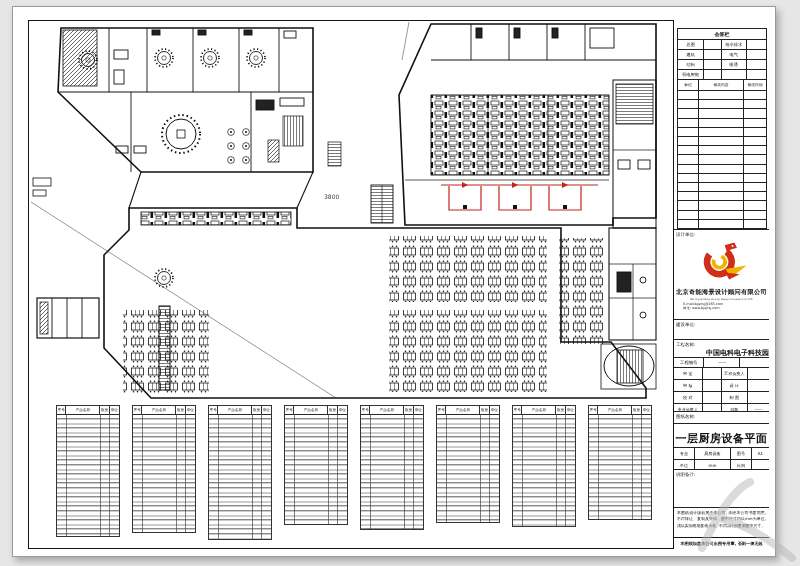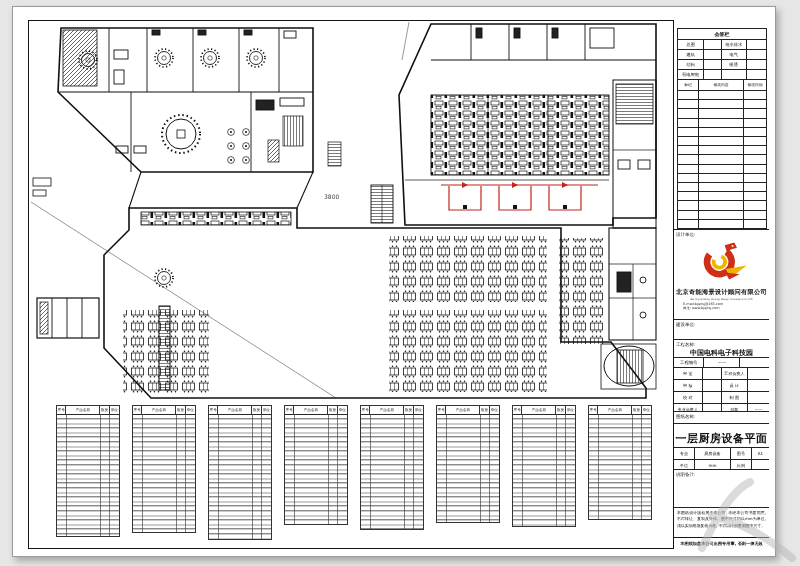--- a/index.html
+++ b/index.html
@@ -48,21 +48,21 @@
   .so-e i{border-right:0.8px solid #222;}
   .so-e i:last-child{border-right:none;}
   
   .du{height:90px;text-align:center;}
   .du-logo{margin-top:9px;}
   .du-cn{font-size:6.2px;font-weight:bold;letter-spacing:0.3px;margin-top:1px;}
   .du-en{font-size:2.7px;color:#444;transform:scale(.9);}
   .du-mail,.du-web{font-size:3.4px;text-align:left;padding-left:9px;color:#222;margin-top:0.5px;}
   .owner{height:20px;}
   .pname{height:18px;}
-  .pname .val{position:absolute;left:0;right:0;top:8px;text-align:center;font-size:7px;font-weight:bold;}
+  .pname .val{position:absolute;left:0;right:0;top:8px;text-align:right;font-size:7px;font-weight:bold;}
   .pno{height:10px;display:grid;grid-template-columns:32% 38% 30%;}
   .pno i{font-style:normal;font-size:4.3px;line-height:10px;text-align:center;border-right:0.8px solid #222;overflow:hidden;}
   .pno i:last-child{border-right:none;}
   .ap{height:11px;display:grid;grid-template-columns:30% 20% 28% 22%;border-top:0.9px solid #222;}
   .ap:first-child{border-top:none;}
   .ap i{font-style:normal;font-size:4.1px;line-height:11px;text-align:center;border-right:0.8px solid #222;overflow:hidden;}
   .ap i:last-child{border-right:none;}
   .snl{height:12px;}
   .stitle{height:24px;}
   .stitle .val{position:absolute;left:0;right:0;top:7px;text-align:center;font-size:11px;font-weight:bold;letter-spacing:0.5px;}

